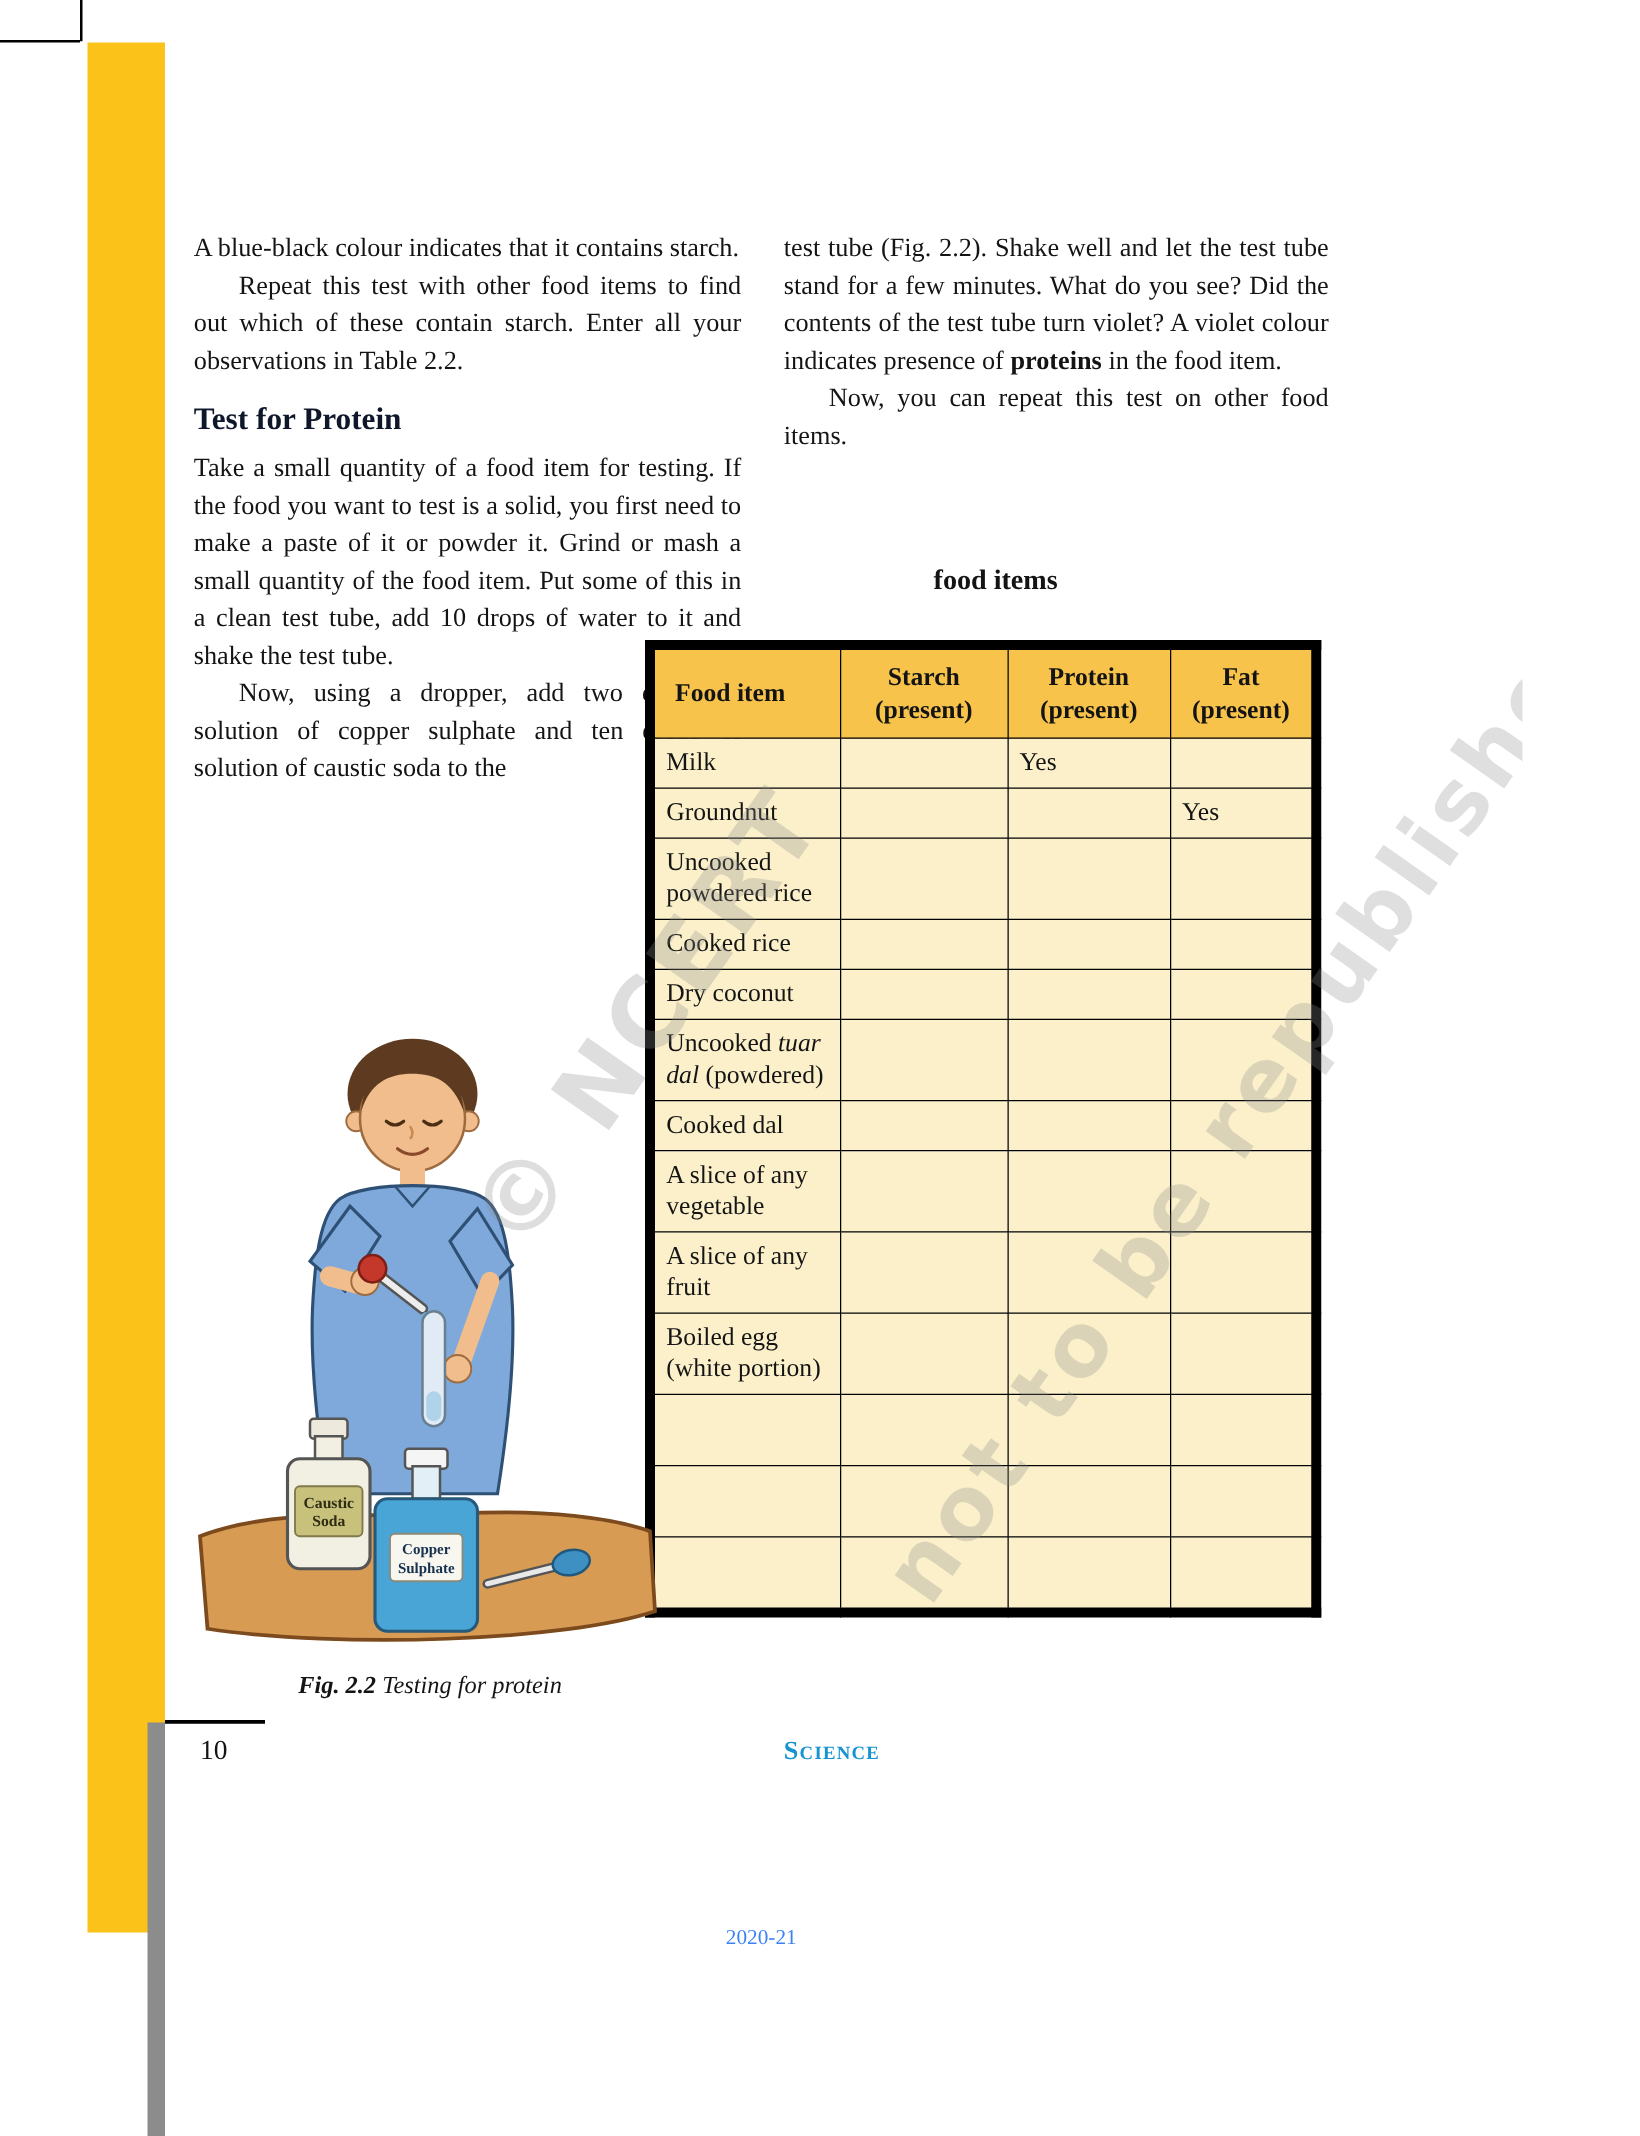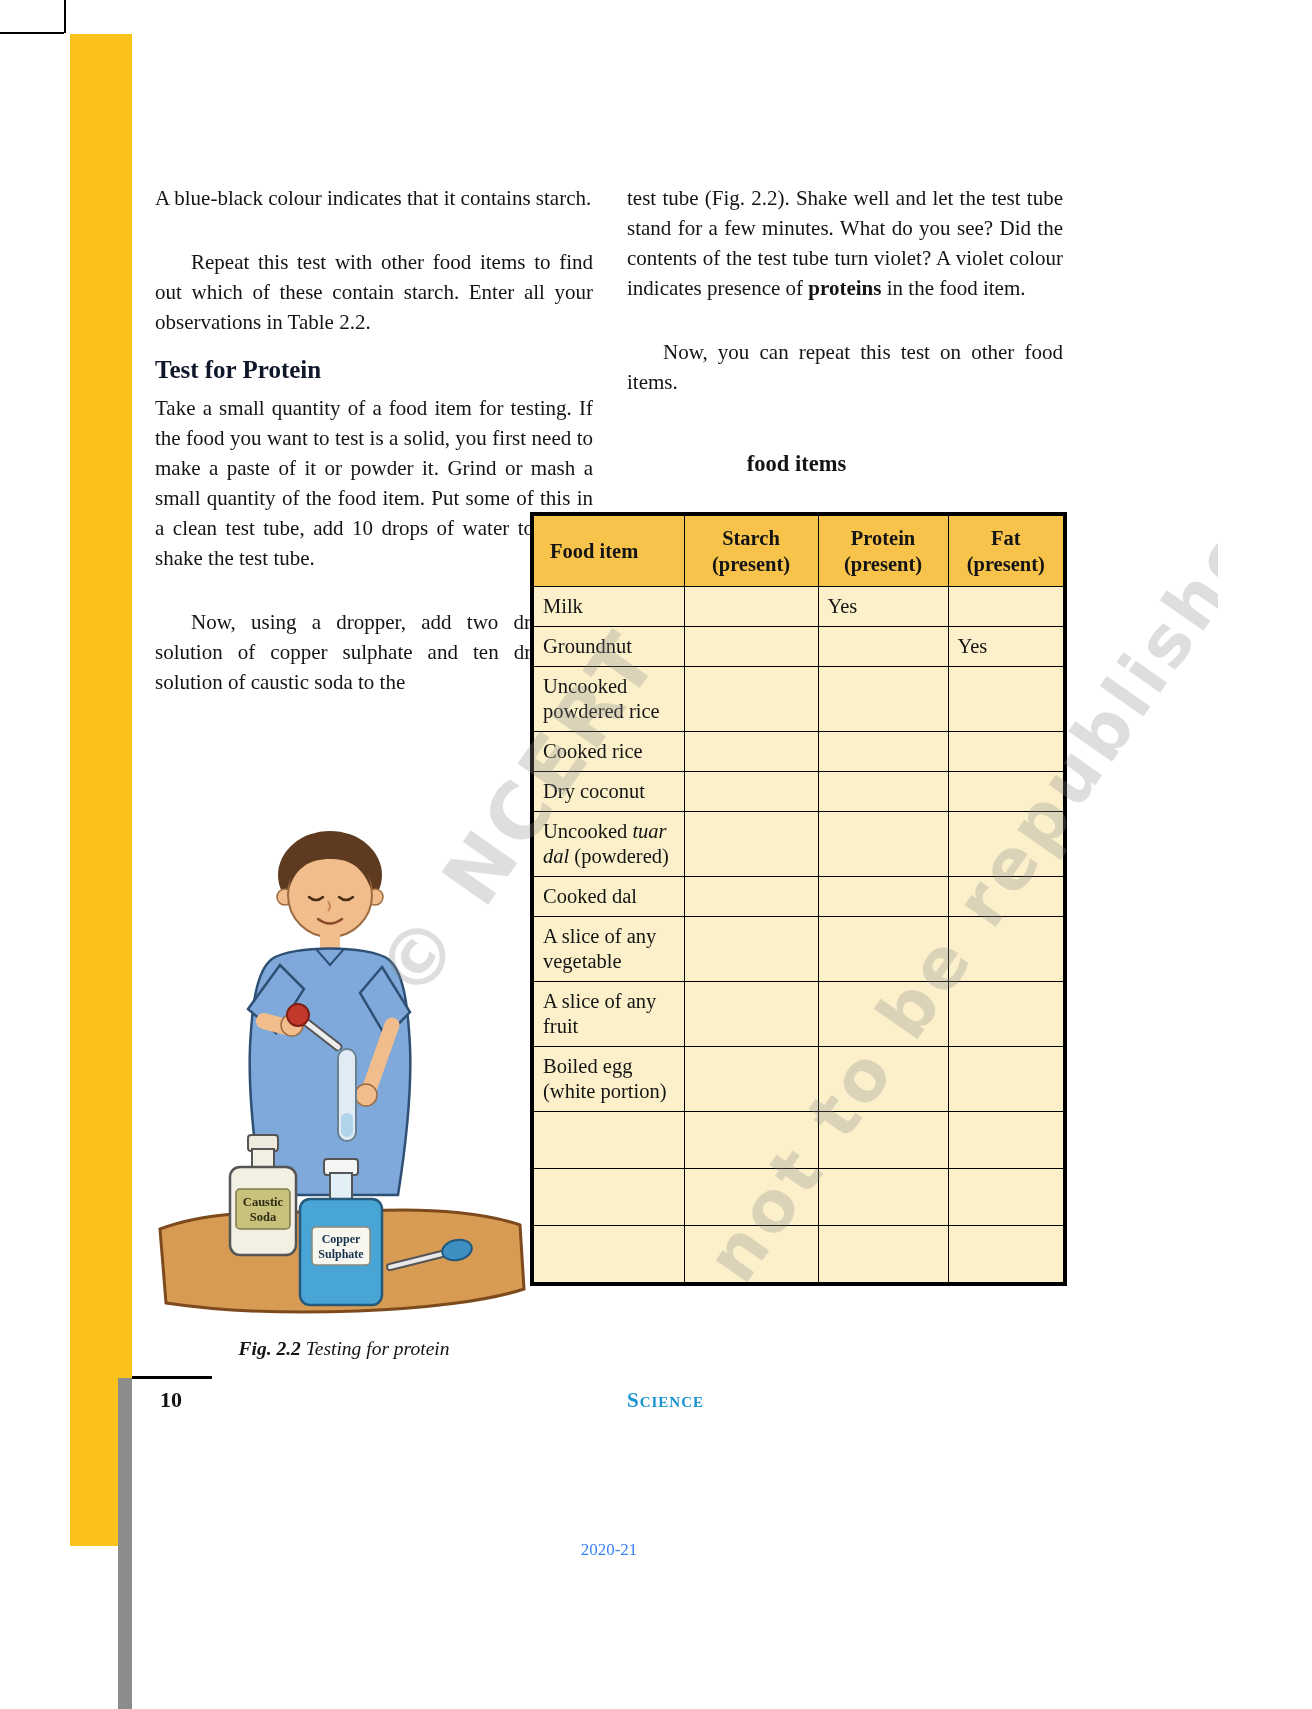--- a/index.html
+++ b/index.html
@@ -9,45 +9,45 @@
     color:#141414;
   }
   .reg-v { position:absolute; left:64px; top:0; width:2px; height:33px; background:#000; }
   .reg-h { position:absolute; left:0; top:32px; width:64px; height:2px; background:#000; }
   .yellow-bar { position:absolute; left:70px; top:34px; width:62px; height:1512px; background:#FBC21A; }
   .gray-bar { position:absolute; left:118px; top:1378px; width:14px; height:331px; background:#8C8C8C; }
 
   .col-left  { position:absolute; left:155px; top:183px; width:438px; }
   .col-right { position:absolute; left:627px; top:183px; width:436px; }
   .para { margin:0; font-size:21px; line-height:30px; text-align:justify; }
-  .indent { text-indent:36px;margin-top:34px; }
+  .indent { text-indent:36px; }
   .section-heading { margin:18px 0 8px 0; font-size:25px; line-height:30px; font-weight:bold; color:#0f172a; }
 
   .fig-wrap { position:absolute; left:152px; top:797px; width:375px; height:540px; }
   .fig-caption { position:absolute; left:154px; top:1338px; width:380px; text-align:center; font-size:19.5px; font-style:italic; }
   .fig-caption .fig-label { font-weight:bold; }
 
   .table-title { position:absolute; left:530px; top:448px; width:533px; text-align:center; font-weight:bold; font-size:22.5px; line-height:31px; }
 
-  .nutrients-table { position:absolute; left:530px; top:512px; border-collapse:collapse; table-layout:fixed; width:533px; border:4px solid #000000; }
+  .nutrients-table { position:absolute; left:516px; top:512px; border-collapse:collapse; table-layout:fixed; width:533px; border:8px solid #000000; }
   .nutrients-table th, .nutrients-table td { border:1.6px solid #000; }
   .nutrients-table th { background:#F7C34B; font-size:20.5px; font-weight:bold; padding:9px 4px; text-align:center; line-height:26px; vertical-align:middle; }
   .nutrients-table th.food-head { text-align:left; padding-left:16px; }
   .nutrients-table td { background:#FBF0CA; font-size:20.5px; line-height:25px; padding:7px 6px 7px 9px; text-align:left; vertical-align:middle; }
   .nutrients-table tr.empty-row td { height:42px; }
 
   .wm { position:absolute; z-index:50; color:#8C8C8C; opacity:0.28; pointer-events:none;
         font-family:"DejaVu Sans","Liberation Sans",sans-serif; font-weight:bold;
         transform:rotate(-55deg); letter-spacing:5px; white-space:nowrap; }
   .wm1 { left:305px; top:770px; font-size:78px; }
   .wm2 { left:520px; top:840px; font-size:70px; }
 
   .page-number-box { position:absolute; left:132px; top:1376px; width:80px; height:42px;
         background:#fff; border-top:3px solid #000; box-sizing:border-box;
-        font-size:22px; font-weight:bold; padding:8px 0 0 28px; }
+        font-size:22px; font-weight:normal; padding:8px 0 0 28px; }
   .science-label { position:absolute; left:627px; top:1388px; width:436px; text-align:left;
         color:#1693D0; font-size:21px; font-weight:bold; font-variant:small-caps; letter-spacing:1px;
         font-family:"Liberation Serif","DejaVu Serif",serif; }
   .year-label { position:absolute; left:155px; top:1540px; width:908px; text-align:center; font-size:17px; color:#3b82f6; }
 </style>
 </head>
 <body>
 
 <div class="page">
 

